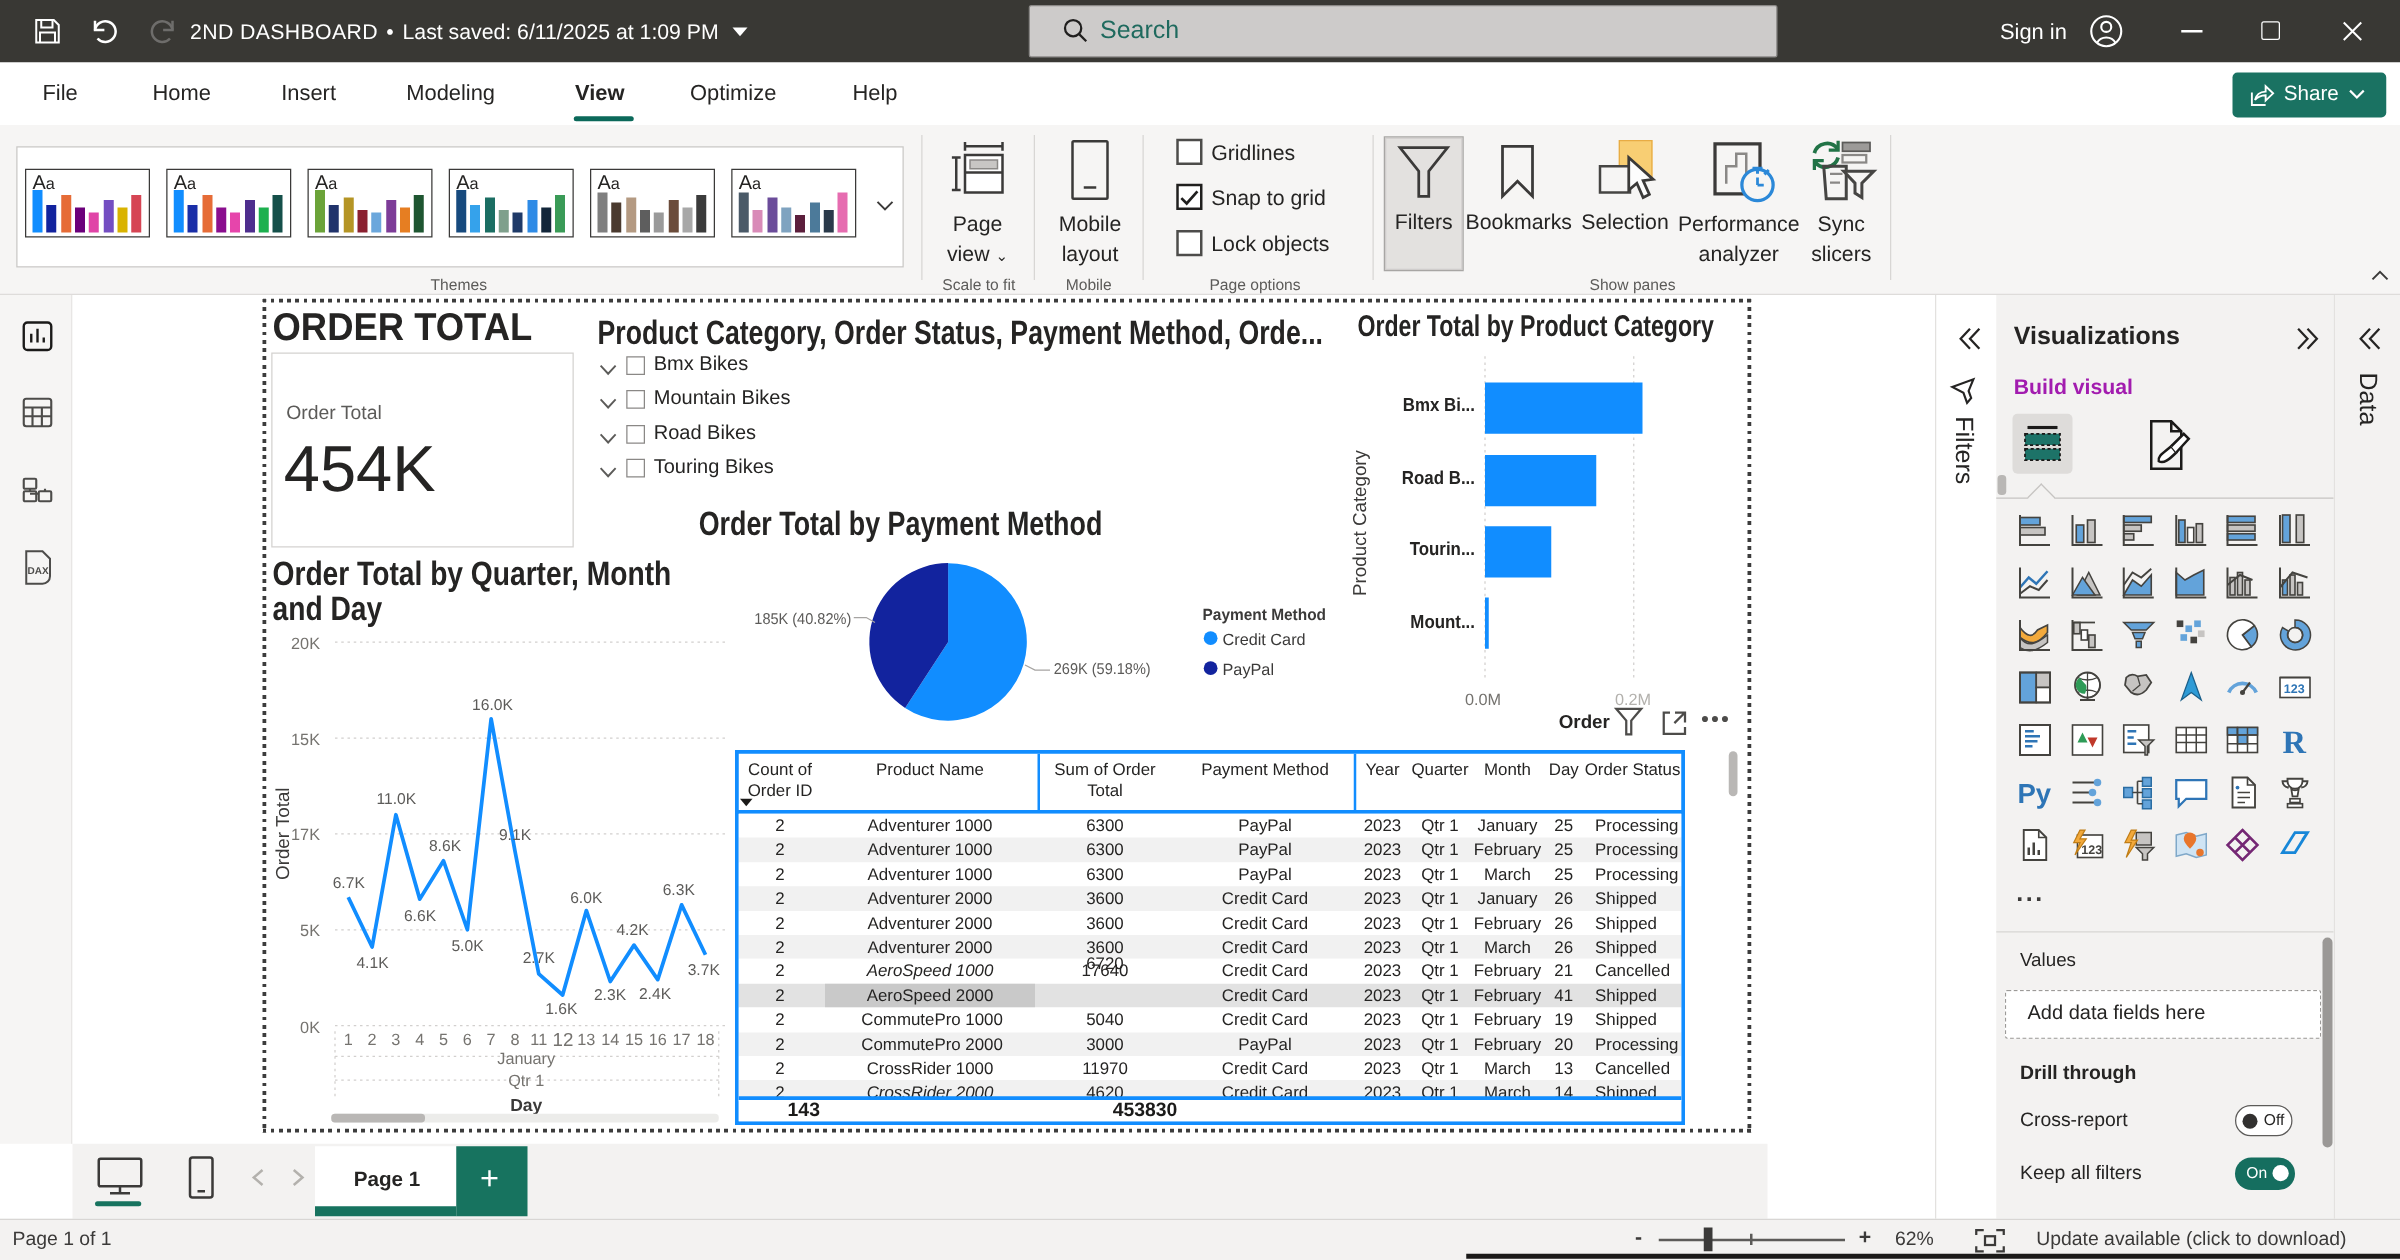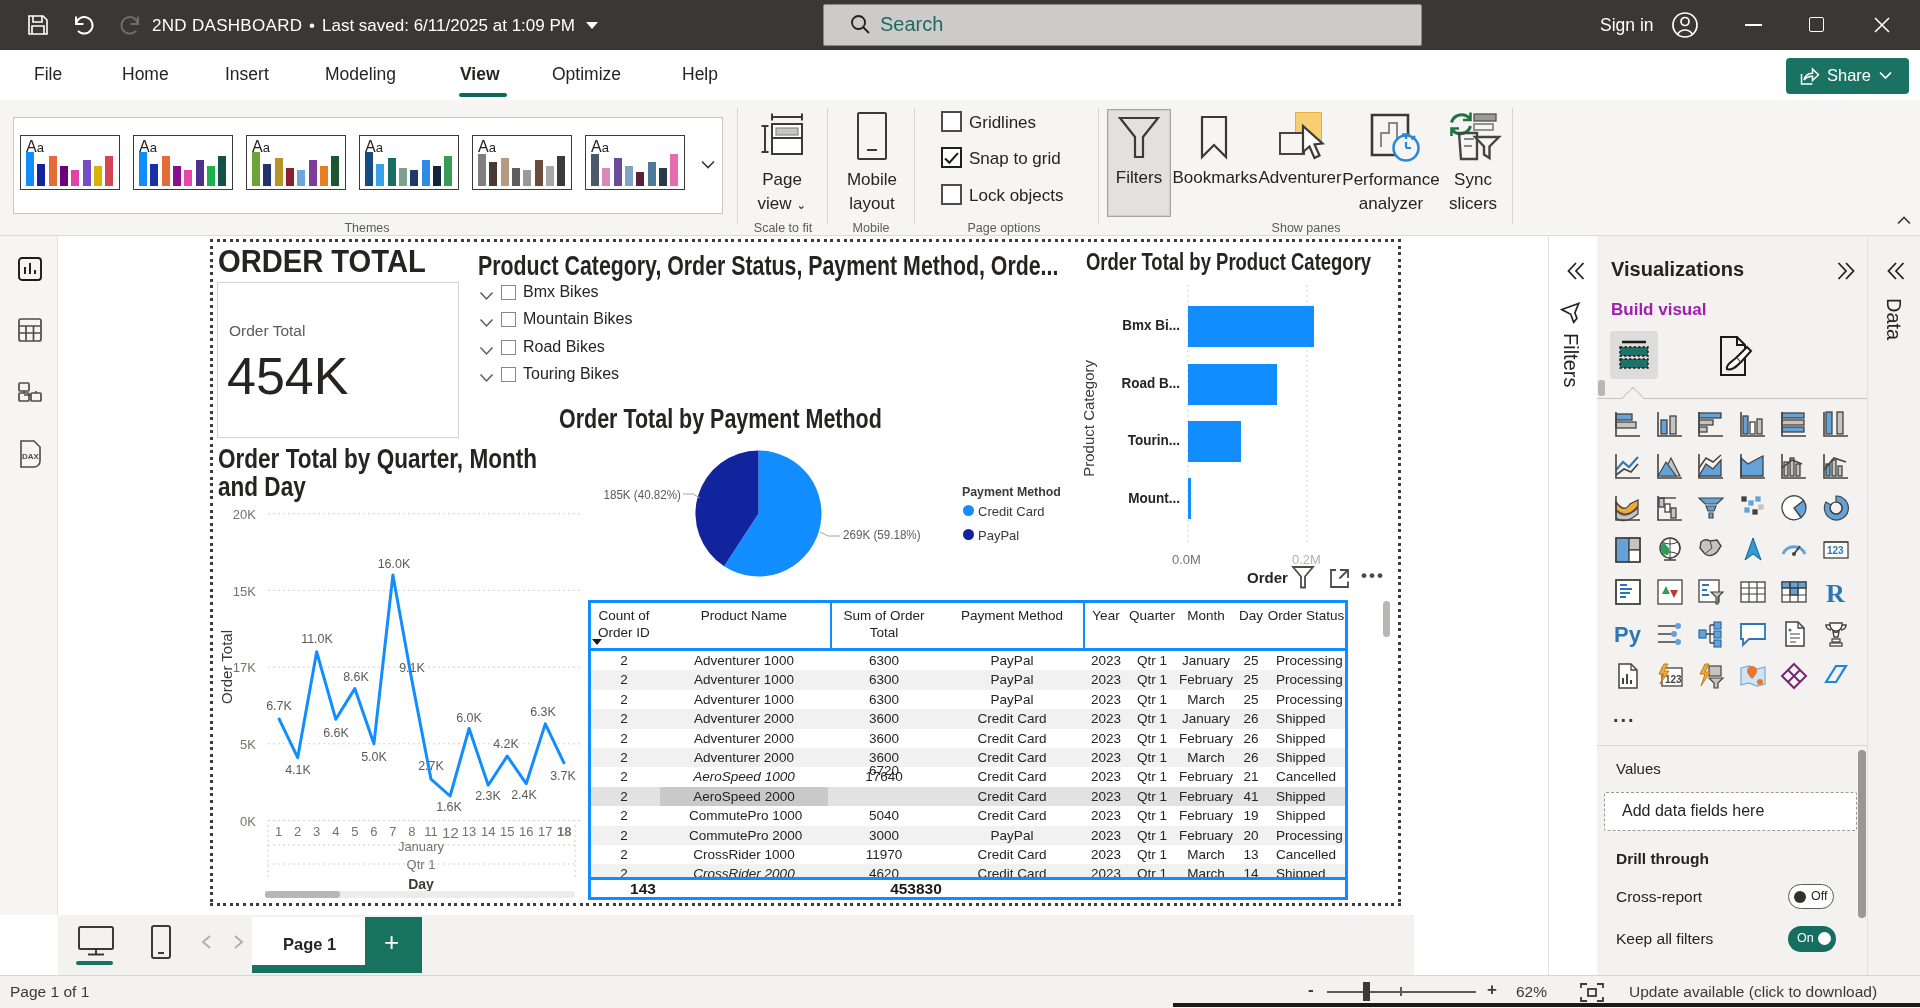--- a/index.html
+++ b/index.html
@@ -197,21 +197,21 @@
 <div class="abs riblabel" style="left:1109px;top:68px;width:60px;">Filters</div>
 <svg class="abs" style="left:1200px;top:15px" width="28" height="44" viewBox="0 0 28 44" fill="none" stroke="#3b3a39" stroke-width="2.2">
  <path d="M2 2 h24 v40 L14 30 L2 42 Z"></path>
 </svg>
 <div class="abs riblabel" style="left:1170px;top:68px;width:90px;">Bookmarks</div>
 <div class="abs" style="left:1295px;top:12px;width:27px;height:30px;background:#F8CE73;border:1.5px solid #E8AC44;"></div>
 <div class="abs" style="left:1279px;top:32px;width:26px;height:23px;background:#f6f5f4;border:2px solid #464543;"></div>
 <svg class="abs" style="left:1301px;top:25px" width="26" height="36" viewBox="0 0 26 36">
  <path d="M2 1 L2 27 L8.5 21.5 L13.5 33 L18.5 30.5 L13.5 19.5 L21.5 18.5 Z" fill="#fdfdfd" stroke="#3b3a39" stroke-width="2.2"></path>
 </svg>
-<div class="abs riblabel" style="left:1258px;top:68px;width:84px;">Adventurer</div>
+<div class="abs riblabel" style="left:1258px;top:68px;width:84px;">Selection</div>
 <svg class="abs" style="left:1370px;top:13px" width="52" height="50" viewBox="0 0 52 50" fill="none">
  <path d="M2 2 H38 V42 H2 Z" stroke="#3b3a39" stroke-width="2.6"></path>
  <path d="M11 34 V20 H19 V10 H27 V34" stroke="#8a8886" stroke-width="2"></path>
  <circle cx="36" cy="35" r="12.5" stroke="#2B88D8" stroke-width="2.6" fill="#f6f5f4"></circle>
  <path d="M32 21.5 h8 M36 22 v4 M45 23 l-3.5 3.5" stroke="#2B88D8" stroke-width="2.4"></path>
  <path d="M36 35 v-6 M36 35 h5" stroke="#2B88D8" stroke-width="2.2"></path>
 </svg>
 <div class="abs riblabel" style="left:1342px;top:68px;width:98px;line-height:24px;">Performance<br>analyzer</div>
 <svg class="abs" style="left:1447px;top:12px" width="54" height="52" viewBox="0 0 54 52" fill="none">
  <path d="M4.5 10.5 a10.5 10.5 0 0 1 18.5 -3.5" stroke="#217346" stroke-width="3"></path>
@@ -345,21 +345,21 @@
 <div class="abs nw" style="left:307.85px;top:588px;width:16px;text-align:center;font-size:13px;color:#75736f;">6</div>
 <div class="abs nw" style="left:326.90000000000003px;top:588px;width:16px;text-align:center;font-size:13px;color:#75736f;">7</div>
 <div class="abs nw" style="left:345.95000000000005px;top:588px;width:16px;text-align:center;font-size:13px;color:#75736f;">8</div>
 <div class="abs nw" style="left:365.0px;top:588px;width:16px;text-align:center;font-size:13px;color:#75736f;">11</div>
 <div class="abs nw" style="left:384.05000000000007px;top:588px;width:16px;text-align:center;font-size:15px;color:#75736f;">12</div>
 <div class="abs nw" style="left:403.1px;top:588px;width:16px;text-align:center;font-size:13px;color:#75736f;">13</div>
 <div class="abs nw" style="left:422.15000000000003px;top:588px;width:16px;text-align:center;font-size:13px;color:#75736f;">14</div>
 <div class="abs nw" style="left:441.20000000000005px;top:588px;width:16px;text-align:center;font-size:13px;color:#75736f;">15</div>
 <div class="abs nw" style="left:460.25px;top:588px;width:16px;text-align:center;font-size:13px;color:#75736f;">16</div>
 <div class="abs nw" style="left:479.29999999999995px;top:588px;width:16px;text-align:center;font-size:13px;color:#75736f;">17</div>
-<div class="abs nw" style="left:498.35px;top:588px;width:16px;text-align:center;font-size:13px;color:#75736f;font-weight:bold;">18</div>
+<div class="abs nw" style="left:498.35px;top:588px;width:16px;text-align:center;font-size:13px;color:#75736f;">18</div>
 <div class="abs nw" style="left:201px;top:463px;width:40px;text-align:center;font-size:12.5px;color:#5c5b59;">6.7K</div>
 <div class="abs nw" style="left:220px;top:527px;width:40px;text-align:center;font-size:12.5px;color:#5c5b59;">4.1K</div>
 <div class="abs nw" style="left:239px;top:396px;width:40px;text-align:center;font-size:12.5px;color:#5c5b59;">11.0K</div>
 <div class="abs nw" style="left:258px;top:490px;width:40px;text-align:center;font-size:12.5px;color:#5c5b59;">6.6K</div>
 <div class="abs nw" style="left:278px;top:434px;width:40px;text-align:center;font-size:12.5px;color:#5c5b59;">8.6K</div>
 <div class="abs nw" style="left:296px;top:514px;width:40px;text-align:center;font-size:12.5px;color:#5c5b59;">5.0K</div>
 <div class="abs nw" style="left:316px;top:321px;width:40px;text-align:center;font-size:12.5px;color:#5c5b59;">16.0K</div>
 <div class="abs nw" style="left:334px;top:425px;width:40px;text-align:center;font-size:12.5px;color:#5c5b59;">9.1K</div>
 <div class="abs nw" style="left:353px;top:523px;width:40px;text-align:center;font-size:12.5px;color:#5c5b59;">2.7K</div>
 <div class="abs nw" style="left:371px;top:564px;width:40px;text-align:center;font-size:12.5px;color:#5c5b59;">1.6K</div>

